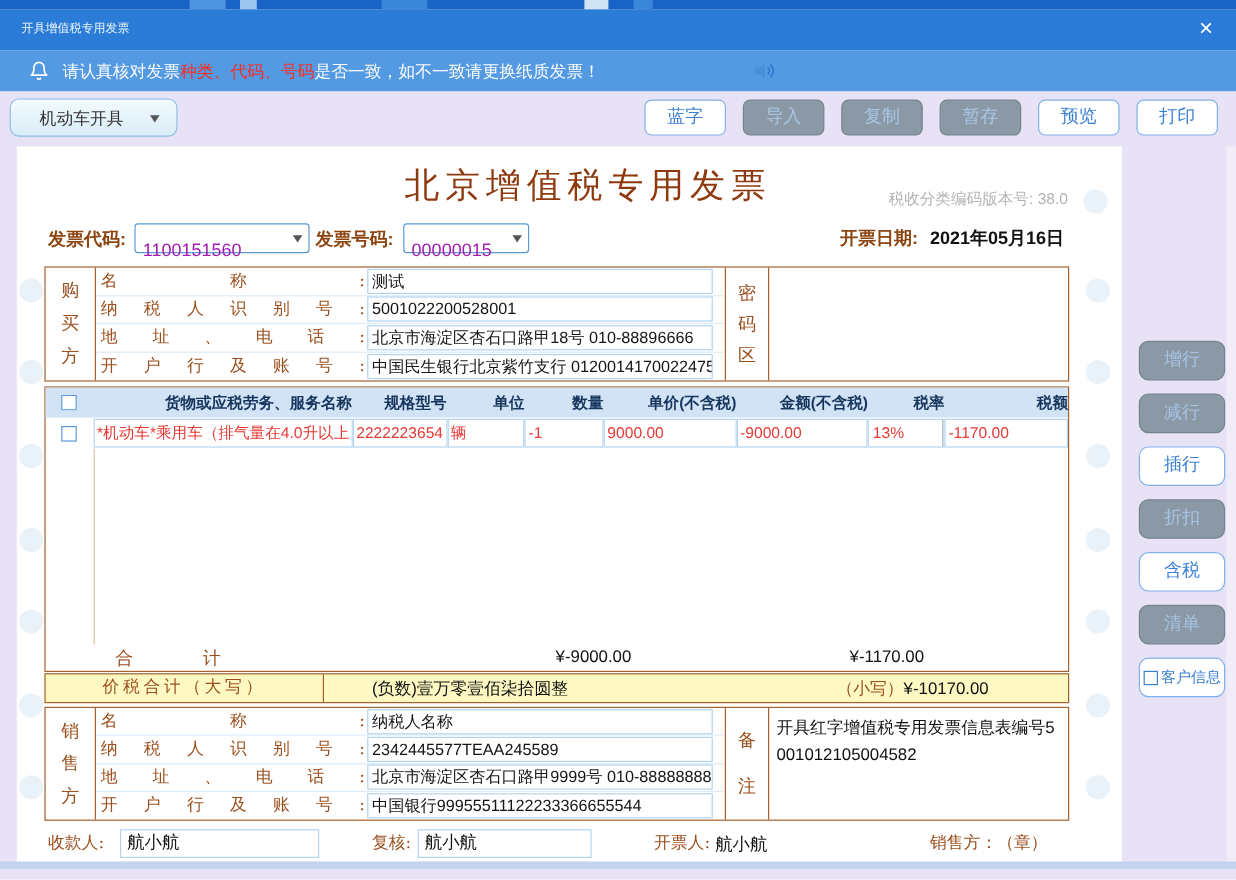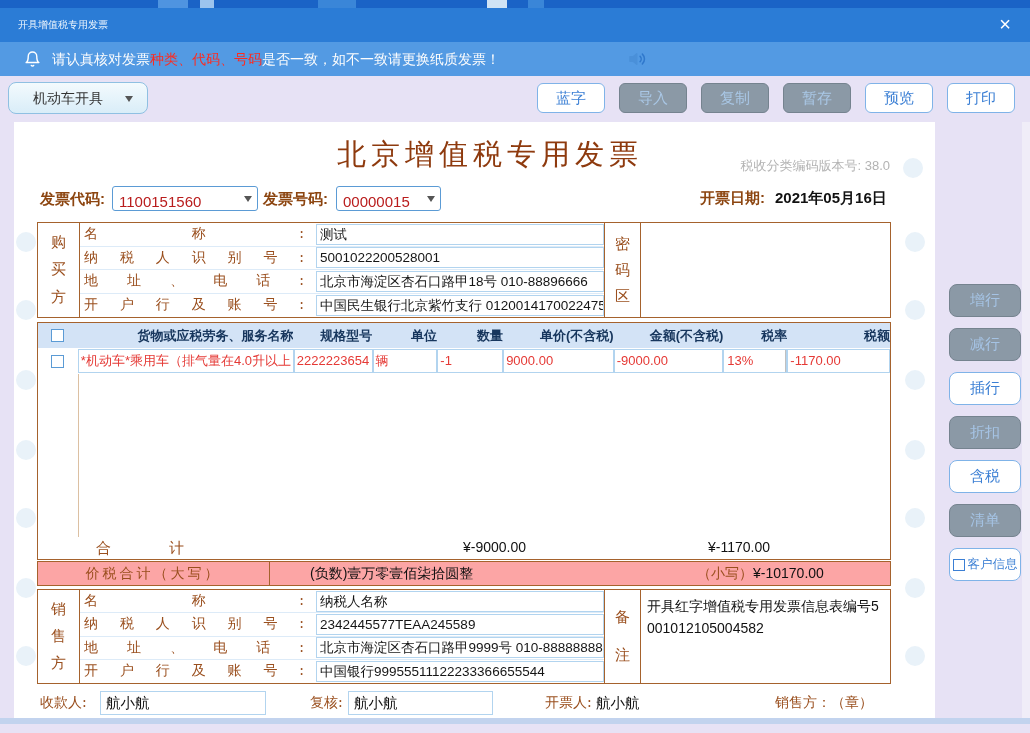--- a/index.html
+++ b/index.html
@@ -38,36 +38,36 @@
 
   
   .panel { position:absolute; left:14px; top:122px; width:921px; height:596px; background:#fff; }
   .dot { position:absolute; width:20px; height:20px; border-radius:50%; background:#e9f2f9; }
 
   .inv-title { position:absolute; left:240px; top:135px; width:500px; text-align:center; font-family:"DejaVu Serif", serif; font-size:29px; color:#8e3a0e; letter-spacing:5px; }
   .version { position:absolute; left:698px; top:157px; width:192px; text-align:right; font-size:13px; color:#b3b3b3; }
 
   .codelabel { position:absolute; font-size:15px; font-weight:bold; color:#8c4510; }
   .sel { position:absolute; height:25px; background:#fff; border:1px solid #5b9bd5; border-radius:3px; }
-  .sel .sval { position:absolute; left:6px; top:3px; line-height:23px; font-size:15px; color:#b91c1c; }
+  .sel .sval { position:absolute; left:6px; top:10px; line-height:23px; font-size:15px; color:#a21caf; }
   .sel .caret { position:absolute; right:5px; top:9px; }
   .lab-code{left:40px;top:190px;text-align:right;} .sel-code{left:112px;top:186px;width:146px;}
   .lab-num{left:263px;top:190px;} .sel-num{left:336px;top:186px;width:105px;}
   .lab-date{left:700px;top:189px;} .val-date{position:absolute;left:775px;top:189px;font-size:15px;font-weight:bold;color:#111;}
 
   
   .party { position:absolute; left:37px; width:854px; border:1px solid #a5622d; display:flex; background:#fff; }
   .buyer { top:222px; height:96px; }
   .seller { top:589px; height:95px; }
   .sidecol { width:42px; border-right:1px solid #a5622d; display:flex; flex-direction:column; justify-content:space-around; align-items:center; padding:6px 0; font-family:"DejaVu Serif", serif; font-size:15px; color:#9a4f1e; }
   .rowscol { width:524px; display:flex; flex-direction:column; }
   .frow { height:24px; display:flex; align-items:center; border-bottom:1px solid #ddebf8; }
   .frow:last-child { border-bottom:none; }
   .flabel { width:220px; margin-left:4px; font-family:"DejaVu Serif", serif; font-size:14px; color:#9a4f1e; text-align:justify; text-align-last:justify; }
-  .finput { width:288px; height:21px; margin-left:12px; border:1px solid #b2d4ef; background:#fff; font-size:13.5px; color:#151515; line-height:19px; padding:0 3px; white-space:nowrap; overflow:hidden; }
+  .finput { width:288px; height:21px; margin-left:2px; border:1px solid #b2d4ef; background:#fff; font-size:13.5px; color:#151515; line-height:19px; padding:0 3px; white-space:nowrap; overflow:hidden; }
   .narrowcol { width:37px; border-left:1px solid #a5622d; border-right:1px solid #a5622d; display:flex; flex-direction:column; justify-content:space-around; align-items:center; padding:8px 0; font-family:"DejaVu Serif", serif; font-size:15px; color:#9a4f1e; }
   .pwdarea { flex:1; }
   .remarkarea { flex:1; padding:5px 6px; font-size:14px; color:#111; line-height:22px; word-break:break-all; width:240px; }
 
   
   .gtable { position:absolute; left:37px; top:322px; width:854px; height:238px; border:1px solid #a5622d; background:#fff; }
   .thead { height:25px; background:#d3e3f6; display:flex; align-items:center; }
   .hc { text-align:right; font-size:13px; font-weight:600; color:#17365d; white-space:nowrap; overflow:hidden; }
   .c0{width:40px;} .c1{width:216px;} .c2{width:79px;} .c3{width:65px;} .c4{width:66px;} .c5{width:111px;} .c6{width:110px;} .c7{width:64px;} .c8{width:103px;}
   .checkbox { width:13px; height:13px; border:1px solid #5b9bd5; background:#fff; margin:0 auto; }
@@ -78,21 +78,21 @@
   .ratebox .rc { width:15px; height:22px; background:#e7e7e7; border-left:1px solid #c0c0c0; display:flex; align-items:center; justify-content:center; }
   .ratebox .rc .caret { border-top-color:#666; transform:scale(.8); }
   .tbody { position:relative; height:163px; }
   .tbody .vline { position:absolute; left:40px; top:0; bottom:0; width:1px; background:#dcc0a2; }
   .trow { position:relative; height:23px; }
   .tlabel { position:absolute; left:58px; top:2px; width:88px; font-family:"DejaVu Serif", serif; font-size:15px; color:#9a4f1e; text-align:justify; text-align-last:justify; }
   .tval { position:absolute; top:2px; font-size:14px; color:#111; }
   .tval.amt{ left:425px; } .tval.tax{ left:670px; }
 
   
-  .sumrow { position:absolute; left:37px; top:561px; width:854px; height:25px; border:1px solid #a5622d; background:#fca5a5; display:flex; }
+  .sumrow { position:absolute; left:37px; top:561px; width:854px; height:25px; border:1px solid #a5622d; background:#fef9c3; display:flex; }
   .sumlabel { width:232px; border-right:1px solid #a5622d; text-align:center; line-height:23px; font-family:"DejaVu Serif", serif; font-size:14px; color:#9a4f1e; letter-spacing:3px; }
   .sumrest { position:relative; flex:1; }
   .sumwords { position:absolute; left:40px; top:3px; font-size:14px; color:#111; }
   .sumsmall { position:absolute; left:427px; top:3px; font-size:14px; }
   .sumsmall .sl { font-family:"DejaVu Serif", serif; color:#9a4f1e; }
   .sumsmall .sv { color:#111; }
 
   
   .flab { position:absolute; font-family:"DejaVu Serif", serif; font-size:14px; color:#9a4f1e; }
   .fbox { position:absolute; top:691px; height:24px; border:1px solid #b2d4ef; background:#fff; font-size:14.5px; color:#111; line-height:22px; padding:0 5px; }

